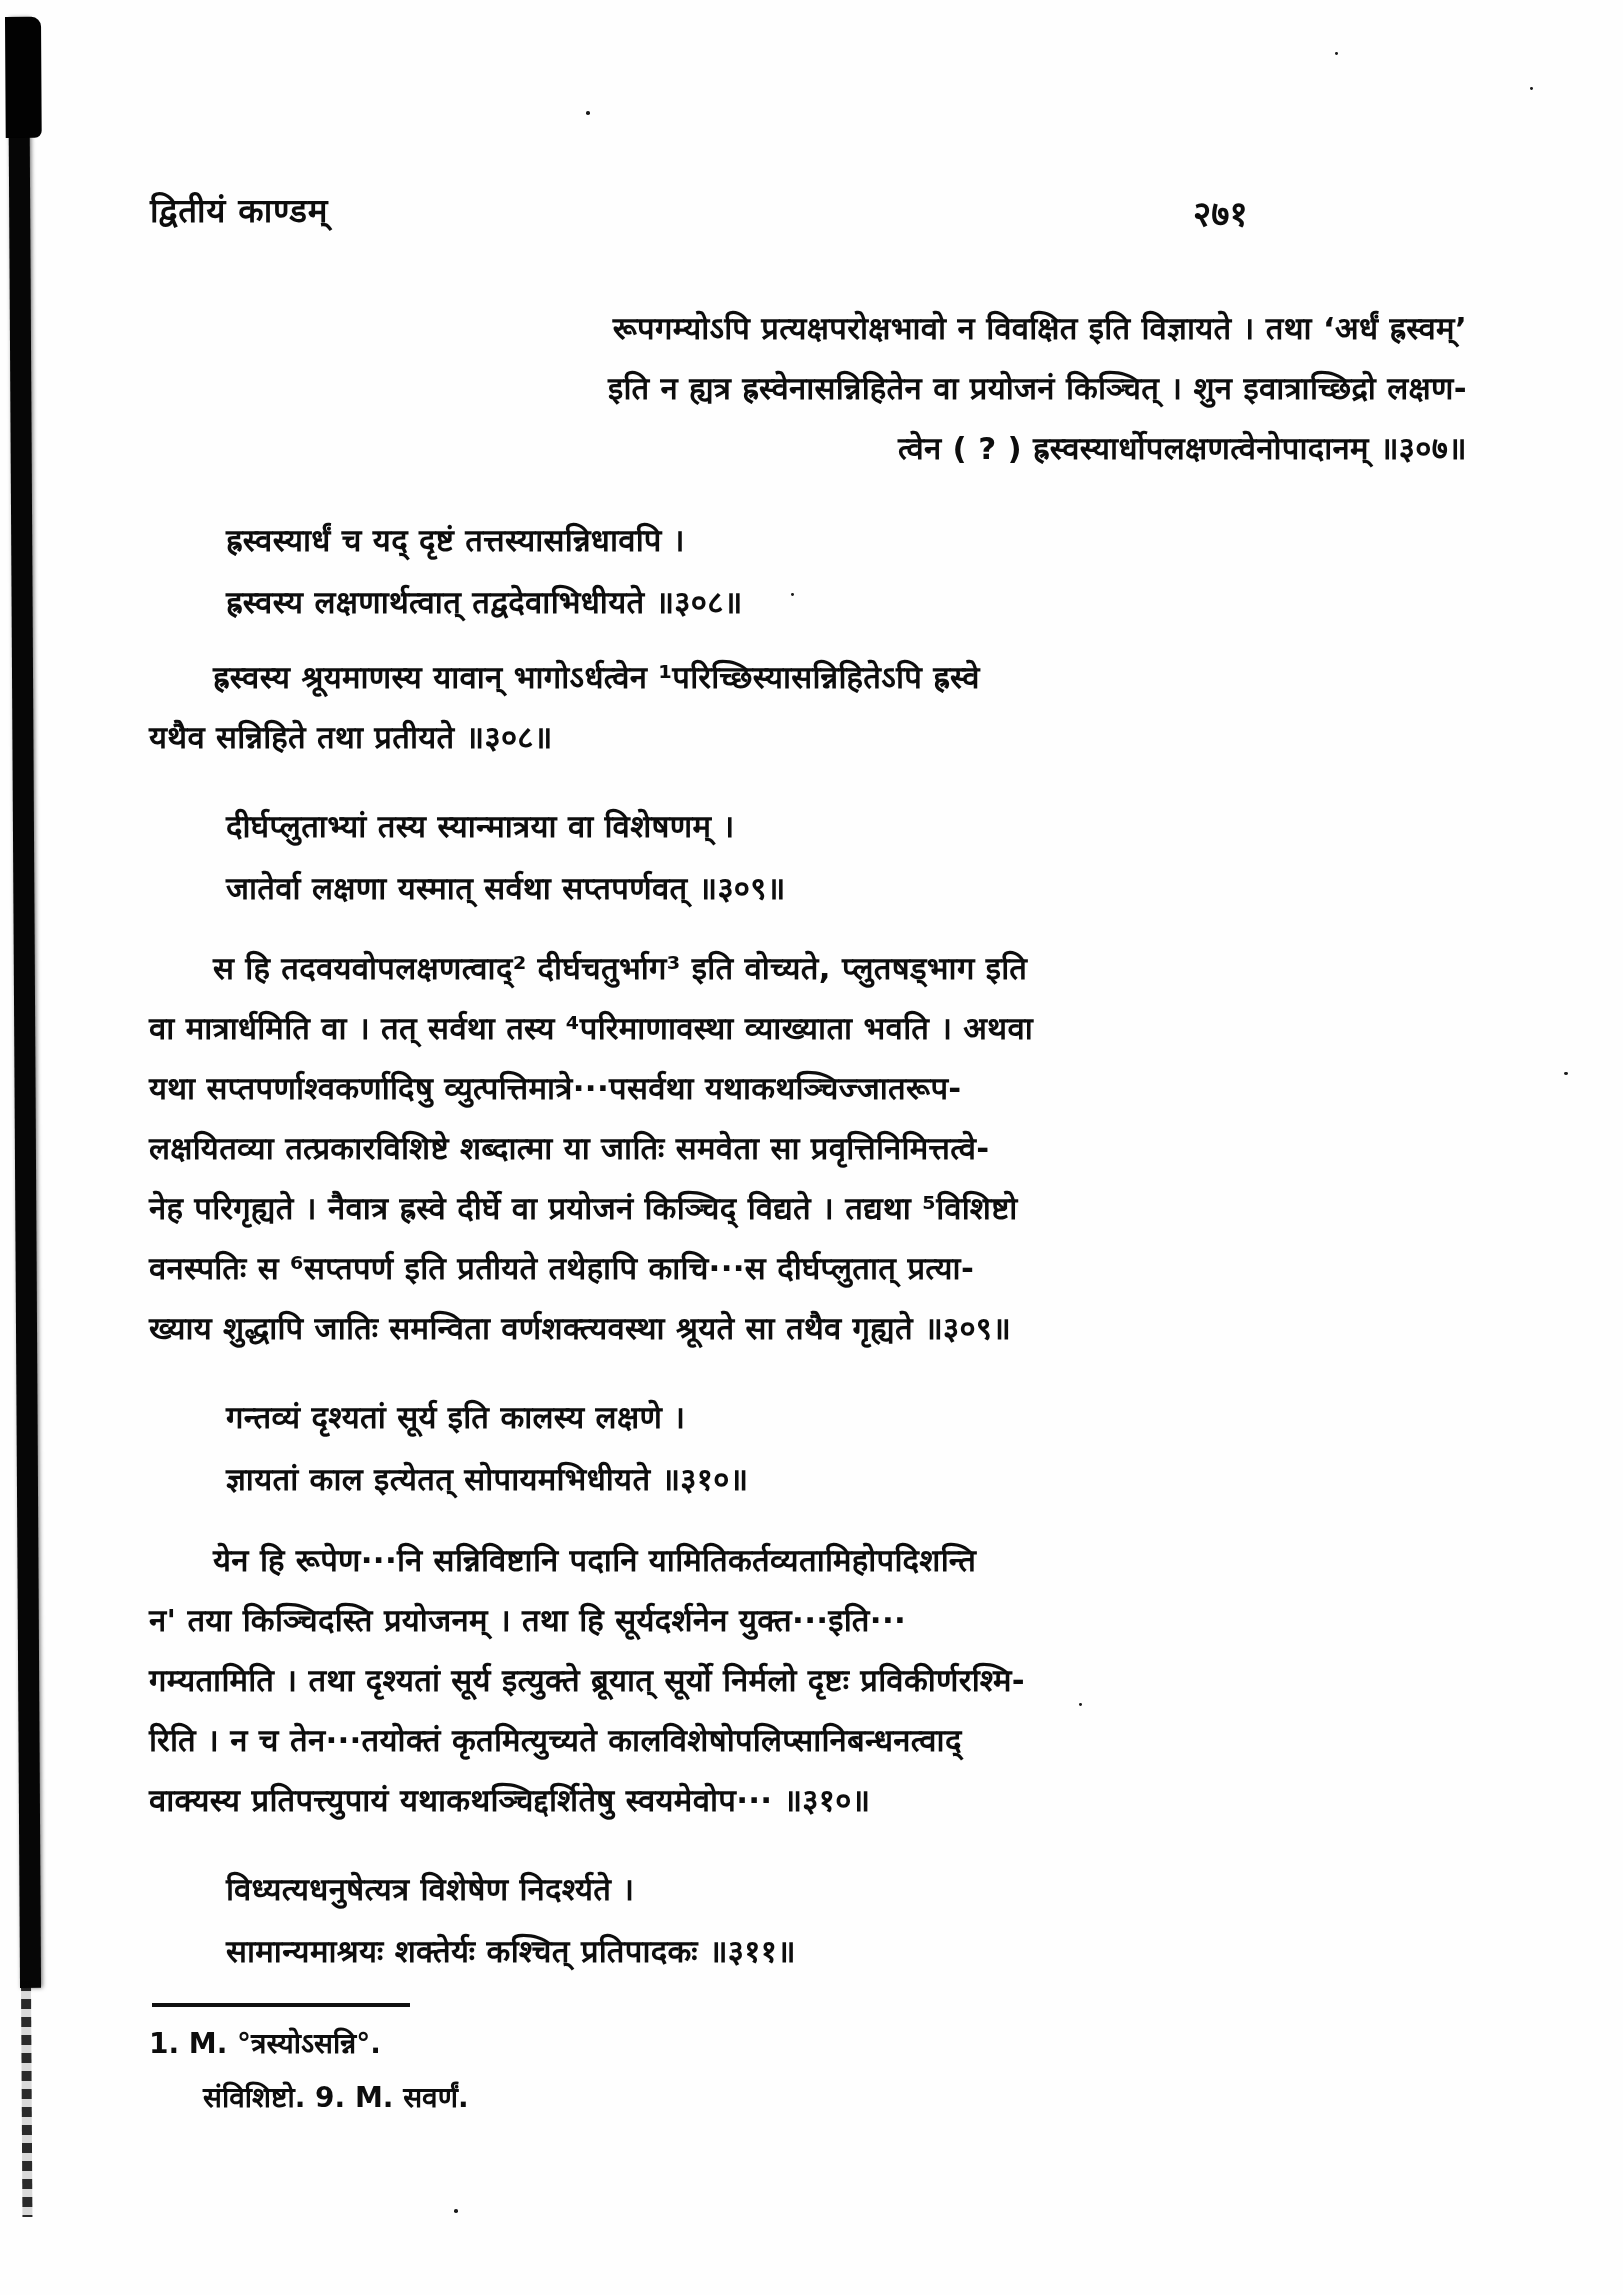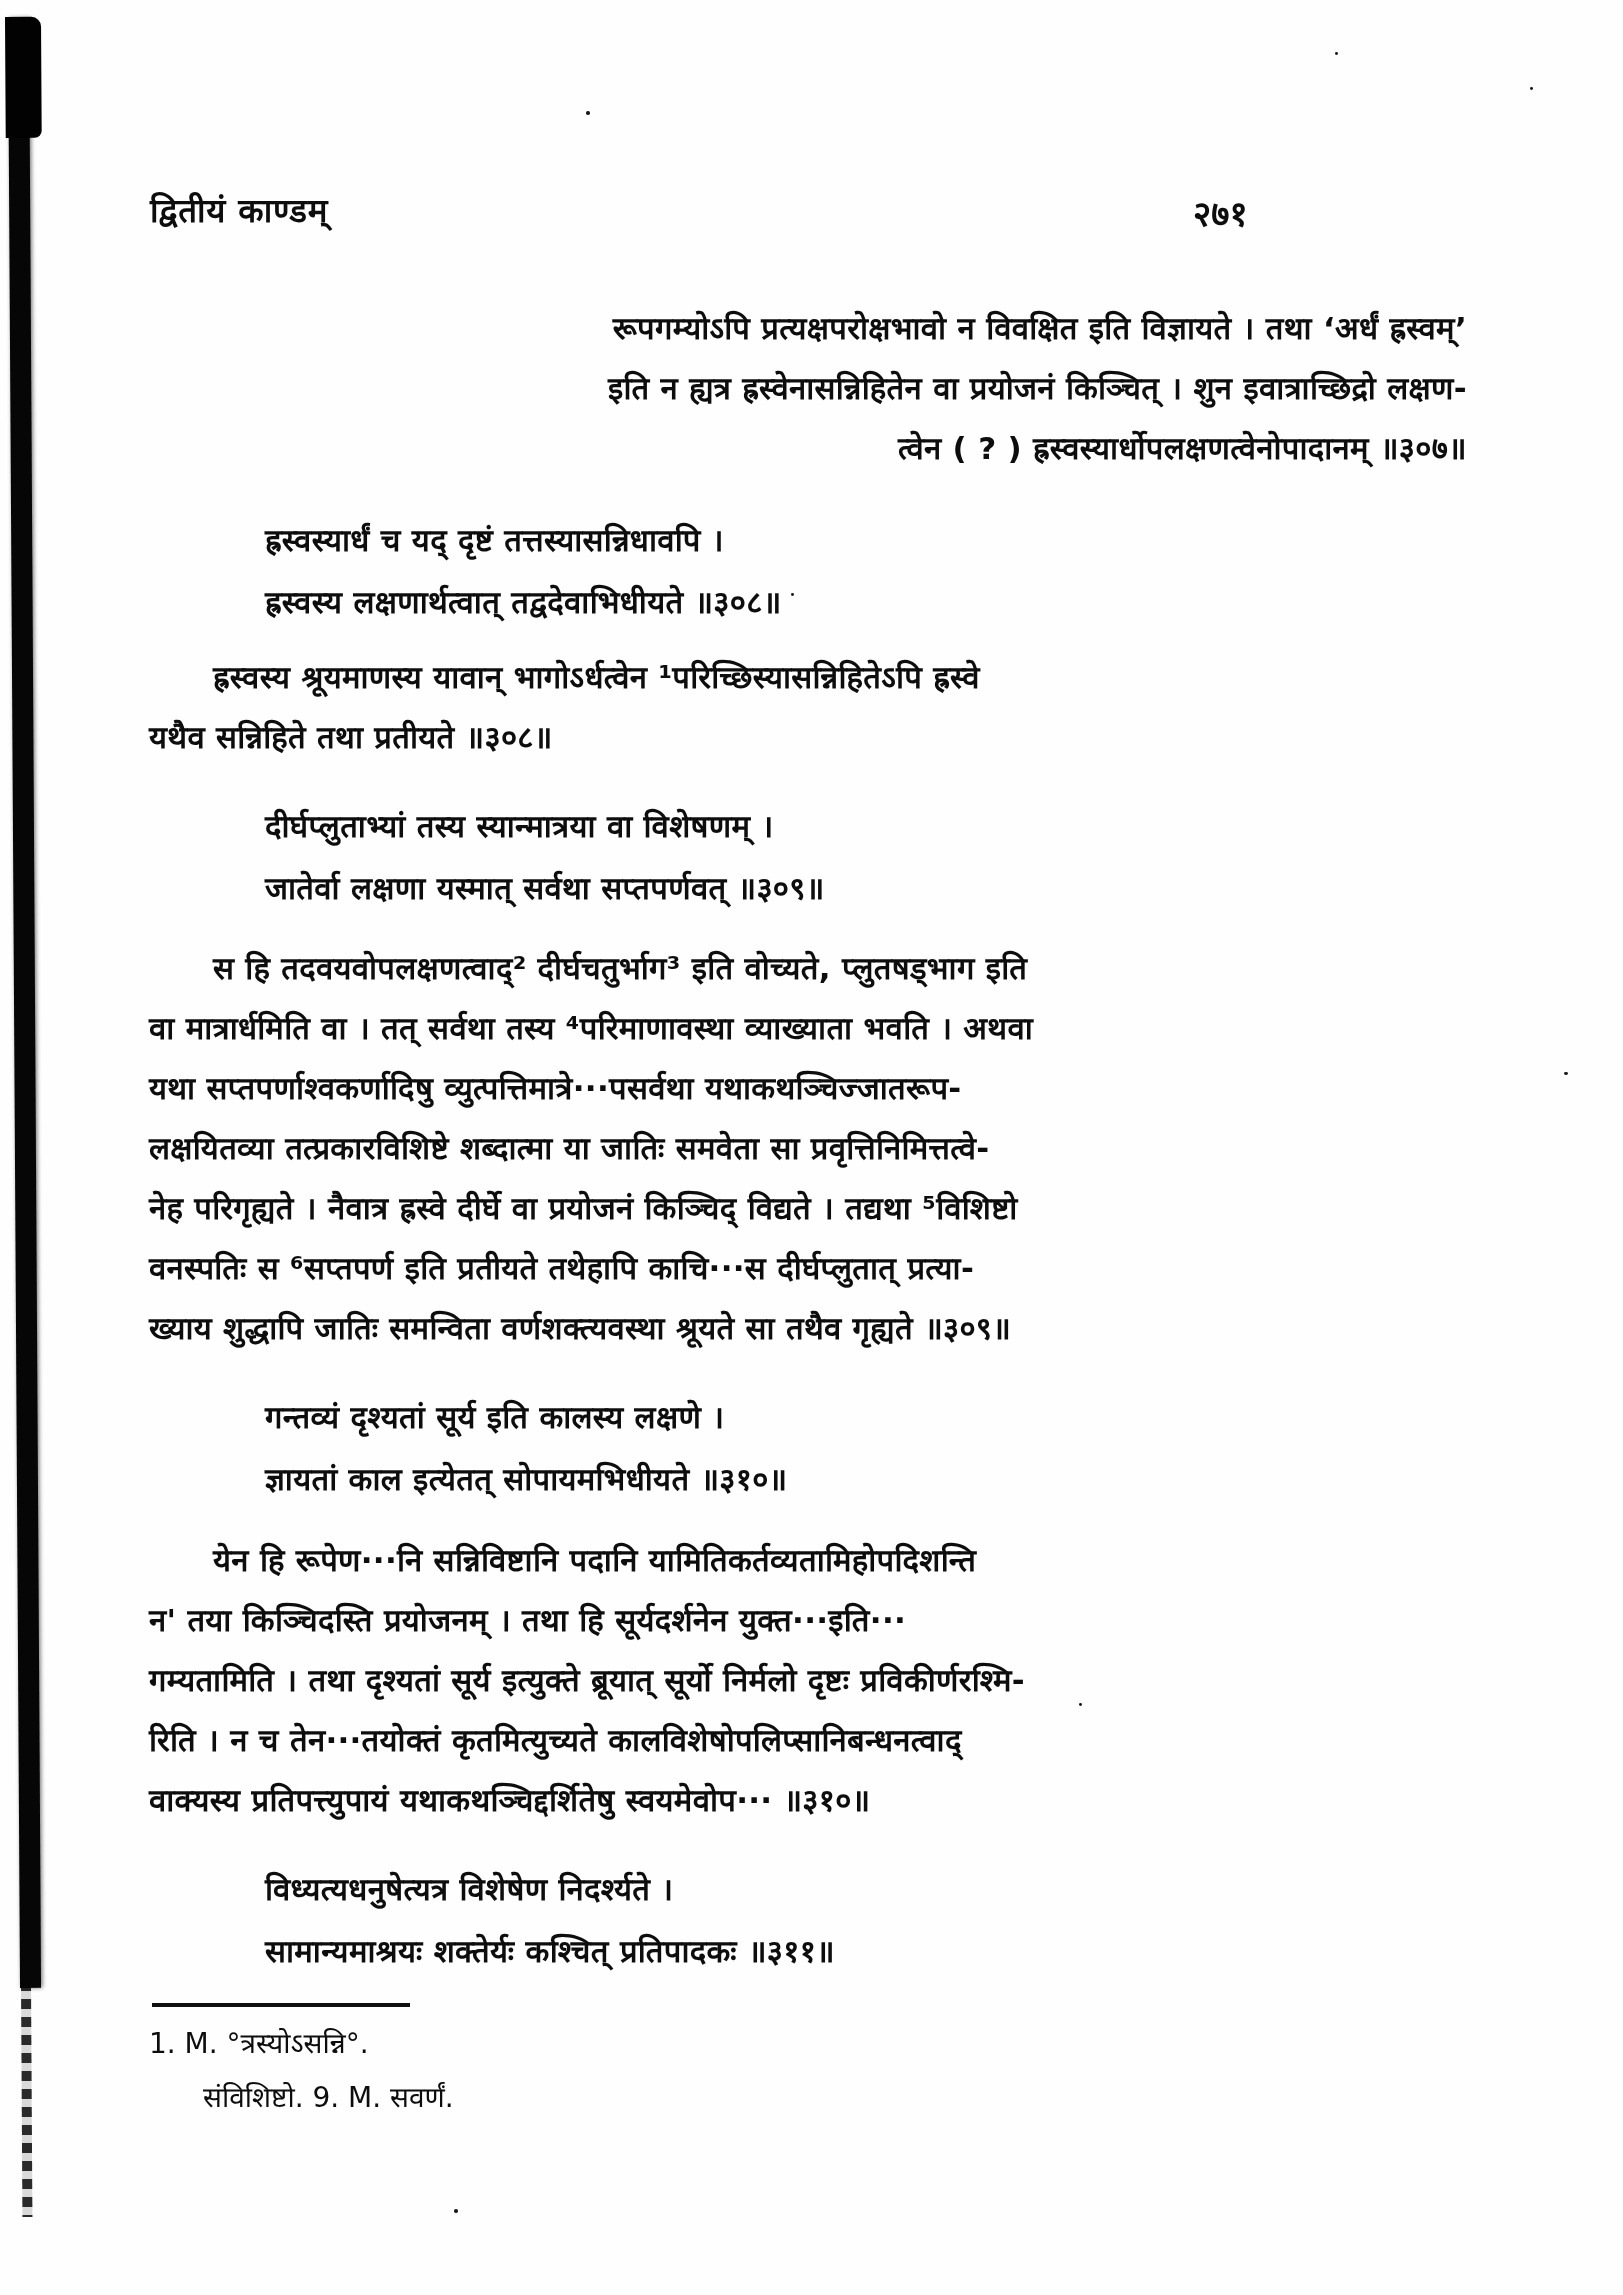--- a/index.html
+++ b/index.html
@@ -88,30 +88,30 @@
     line-height: 60px;
     letter-spacing: 0.3px;
   }
   .prose.indent { text-indent: 64px; }
   .mt-a { margin-top: 62px; text-align: right; }
   .mt-b { margin-top: 31px; }
   .mt-c { margin-top: 14px; }
   .mt-d { margin-top: 28px; }
   .mt-e { margin-top: 19.4px; }
   .verse {
-    margin-left: 116px;
+    margin-left: 77px;
     font-size: 31px;
     font-weight: 700;
     line-height: 62px;
     letter-spacing: 0.3px;
   }
   .footnotes {
     margin-top: 21px;
     font-size: 28px;
-    font-weight: 400;
+    font-weight: 700;
     line-height: 54px;
   }
   .fnrule {
     width: 258px;
     height: 4.2px;
     background: #101010;
     margin: 0 0 9.7px 2.8px;
   }
   .fn { white-space: pre-line; }
   .fn-cont { padding-left: 54px; }

